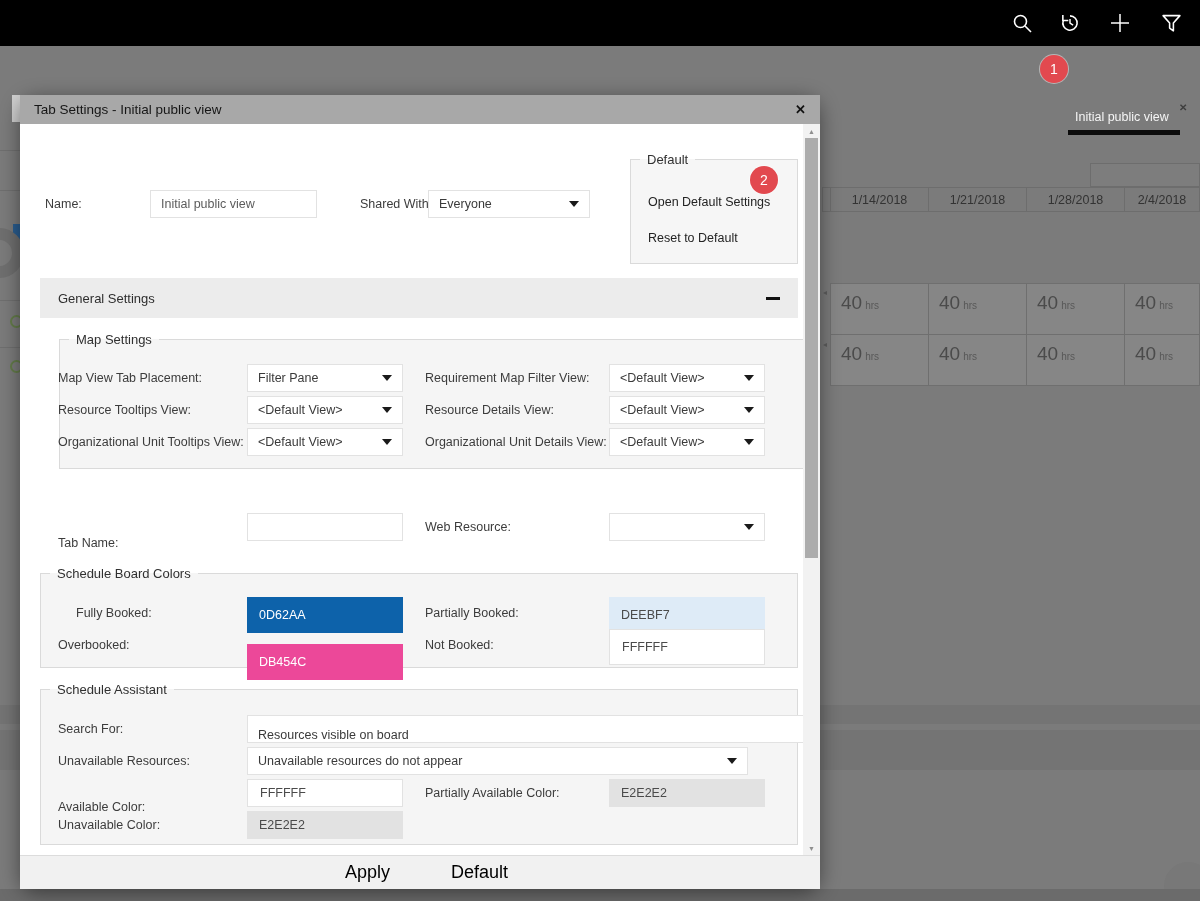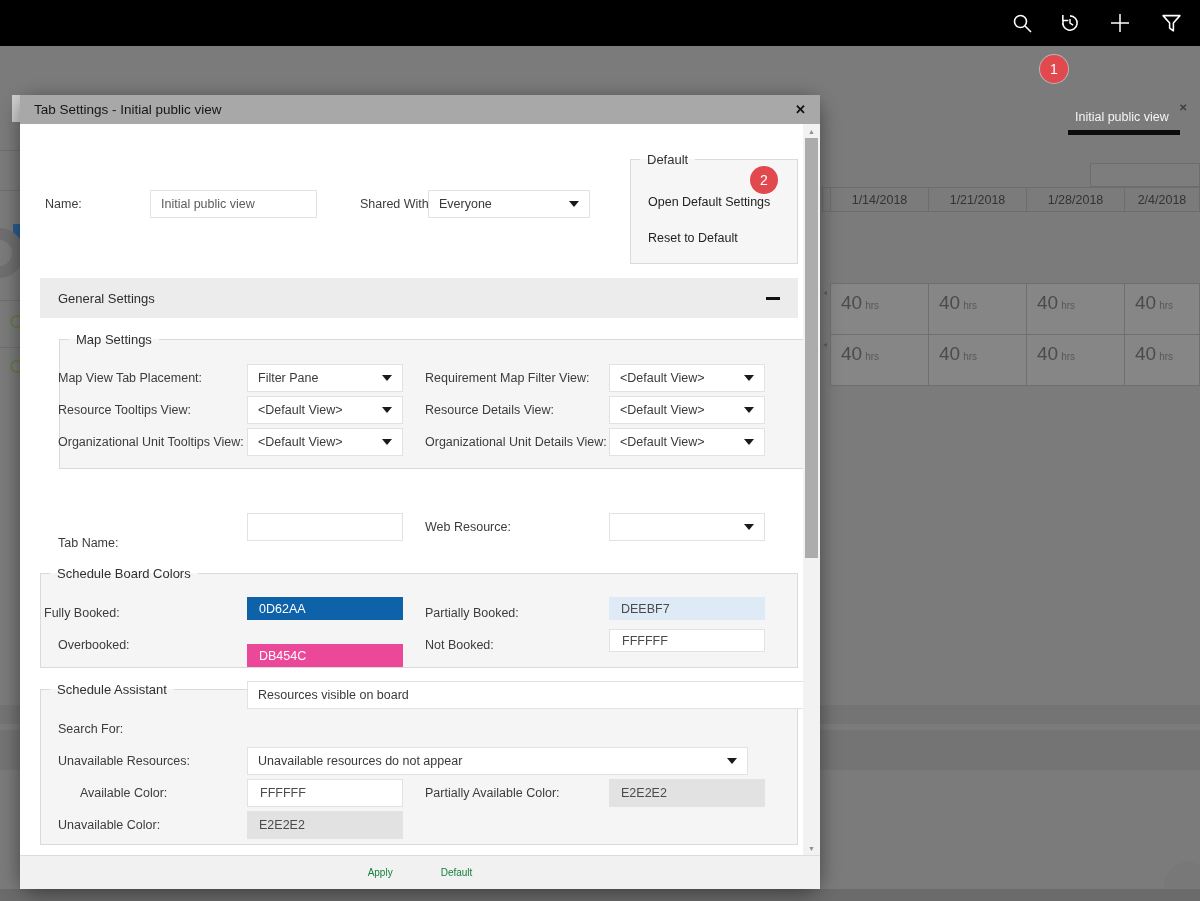--- a/index.html
+++ b/index.html
@@ -40,36 +40,36 @@
 
   
   .dialog{position:absolute;left:20px;top:95px;width:800px;height:794px;z-index:3;box-shadow:0 4px 20px rgba(0,0,0,.45);border-radius:17px;}
   .dlg-title{position:absolute;left:0;top:0;width:800px;height:29px;background:#a8a8a8;display:flex;align-items:center;
              padding:0 14px;box-sizing:border-box;justify-content:space-between;}
   .dlg-title-text{font-size:13.5px;color:#161616;font-weight:300;}
   .dlg-close{font-size:13px;color:#111;font-weight:bold;cursor:pointer;}
   .dlg-body{position:absolute;left:0;top:29px;width:800px;height:731px;background:#fff;overflow:hidden;}
   .dlg-footer{position:absolute;left:0;top:760px;width:800px;height:34px;background:#f1f1f1;border-top:1px solid #dcdcdc;
               box-sizing:border-box;display:flex;align-items:center;justify-content:center;gap:48px;}
-  .btn{font-size:10px;color:#15803d;cursor:pointer;font-weight:300;}
+  .btn{font-size:18px;color:#000000;cursor:pointer;font-weight:300;margin-left:13px;}
 
   
   .vscroll{position:absolute;right:0;top:0;width:17px;height:731px;background:#f2f2f2;}
   .vs-arrow{position:absolute;left:0;width:17px;height:14px;display:flex;align-items:center;justify-content:center;
             font-size:7px;color:#8f8f8f;cursor:pointer;}
   .vs-thumb{position:absolute;left:2px;top:14px;width:13px;height:420px;background:#acacac;cursor:pointer;}
 
   
   .lbl{position:absolute;height:28px;line-height:28px;font-size:12.5px;color:#3c3c3c;white-space:nowrap;font-weight:300;}
   .input{position:absolute;height:28px;background:#fff;border:1px solid #e2e2e2;box-sizing:border-box;display:flex;
          align-items:center;padding:0 10px;font-size:12.5px;color:#5c5c5c;font-weight:300;}
   .dd{position:absolute;height:28px;background:#fff;border:1px solid #e2e2e2;box-sizing:border-box;display:flex;
       align-items:center;justify-content:space-between;padding:0 10px;font-size:12.5px;color:#3a3a3a;cursor:pointer;font-weight:300;}
   .dd-arrow{width:0;height:0;border-left:5px solid transparent;border-right:5px solid transparent;border-top:6px solid #1a1a1a;flex:none;margin-left:6px;}
-  .swatch{position:absolute;height:23px;box-sizing:border-box;display:flex;align-items:center;padding:0 12px;
+  .swatch{position:absolute;height:36px;box-sizing:border-box;display:flex;align-items:center;padding:0 12px;
           font-size:12.5px;cursor:pointer;font-weight:300;}
   .swatch.light-text{color:#fff;}
   .swatch.dark-text{color:#4a4a4a;}
   .swatch.bordered{border:1px solid #e2e2e2;}
 
   fieldset.fs{position:absolute;margin:0;padding:0;border:1px solid #dadada;background:#f5f5f5;box-sizing:border-box;}
   fieldset.fs.lighter{background:#f6f6f6;}
   fieldset.fs legend{margin-left:9px;padding:0 7px;font-size:13px;color:#303030;font-weight:300;}
 
   .section-bar{position:absolute;left:20px;top:154px;width:758px;height:40px;background:#ececec;display:flex;
@@ -252,51 +252,51 @@
       </div>
       <span class="lbl" style="left:405px;top:389px;">Web Resource:</span>
       <div class="dd" style="left:589px;top:389px;width:156px;">
         <span></span>
           <span class="dd-arrow"></span>
       </div>
 
       <fieldset class="fs" style="left:20px;top:442px;width:758px;height:102px;">
         <legend>Schedule Board Colors</legend>
       </fieldset>
-      <span class="lbl" style="left:24px;top:474px;height:30px;line-height:30px;">Fully Booked:</span>
+      <span class="lbl" style="left:56px;top:474px;height:30px;line-height:30px;">Fully Booked:</span>
       <div class="swatch light-text" style="left: 227px; top: 473px; width: 156px; background: rgb(13, 98, 170);">
         <span>0D62AA</span>
       </div>
       <span class="lbl" style="left:405px;top:474px;height:30px;line-height:30px;">Partially Booked:</span>
       <div class="swatch dark-text" style="left: 589px; top: 473px; width: 156px; background: rgb(222, 235, 247);">
         <span>DEEBF7</span>
       </div>
       <span class="lbl" style="left:38px;top:506px;height:30px;line-height:30px;">Overbooked:</span>
       <div class="swatch light-text" style="left: 227px; top: 505px; width: 156px; background: #ec4899; margin-top: 15px;">
         <span>DB454C</span>
       </div>
       <span class="lbl" style="left:405px;top:506px;height:30px;line-height:30px;">Not Booked:</span>
       <div class="swatch dark-text bordered" style="left: 589px; top: 505px; width: 156px; background: rgb(255, 255, 255);">
         <span>FFFFFF</span>
       </div>
 
       <fieldset class="fs" style="left:20px;top:558px;width:758px;height:163px;">
         <legend>Schedule Assistant</legend>
       </fieldset>
       <span class="lbl" style="left:38px;top:591px;">Search For:</span>
-      <div class="dd" style="left:227px;top:557px;width:581px;">
+      <div class="dd" style="left:227px;top:591px;width:581px;align-items:flex-end;">
         <span>Resources visible on board</span>
           <span class="dd-arrow"></span>
       </div>
       <span class="lbl" style="left:38px;top:623px;">Unavailable Resources:</span>
       <div class="dd" style="left:227px;top:623px;width:501px;">
         <span>Unavailable resources do not appear</span>
           <span class="dd-arrow"></span>
       </div>
-      <span class="lbl" style="left:38px;top:655px;margin-left:22px;">Available Color:</span>
+      <span class="lbl" style="left:38px;top:669px;">Available Color:</span>
       <div class="swatch dark-text bordered" style="left: 227px; top: 655px; width: 156px; height: 28px; background: rgb(255, 255, 255);">
         <span>FFFFFF</span>
       </div>
       <span class="lbl" style="left:405px;top:655px;">Partially Available Color:</span>
       <div class="swatch dark-text" style="left: 589px; top: 655px; width: 156px; height: 28px; background: rgb(226, 226, 226);">
         <span>E2E2E2</span>
       </div>
       <span class="lbl" style="left:38px;top:687px;">Unavailable Color:</span>
       <div class="swatch dark-text" style="left: 227px; top: 687px; width: 156px; height: 28px; background: rgb(226, 226, 226);">
         <span>E2E2E2</span>

